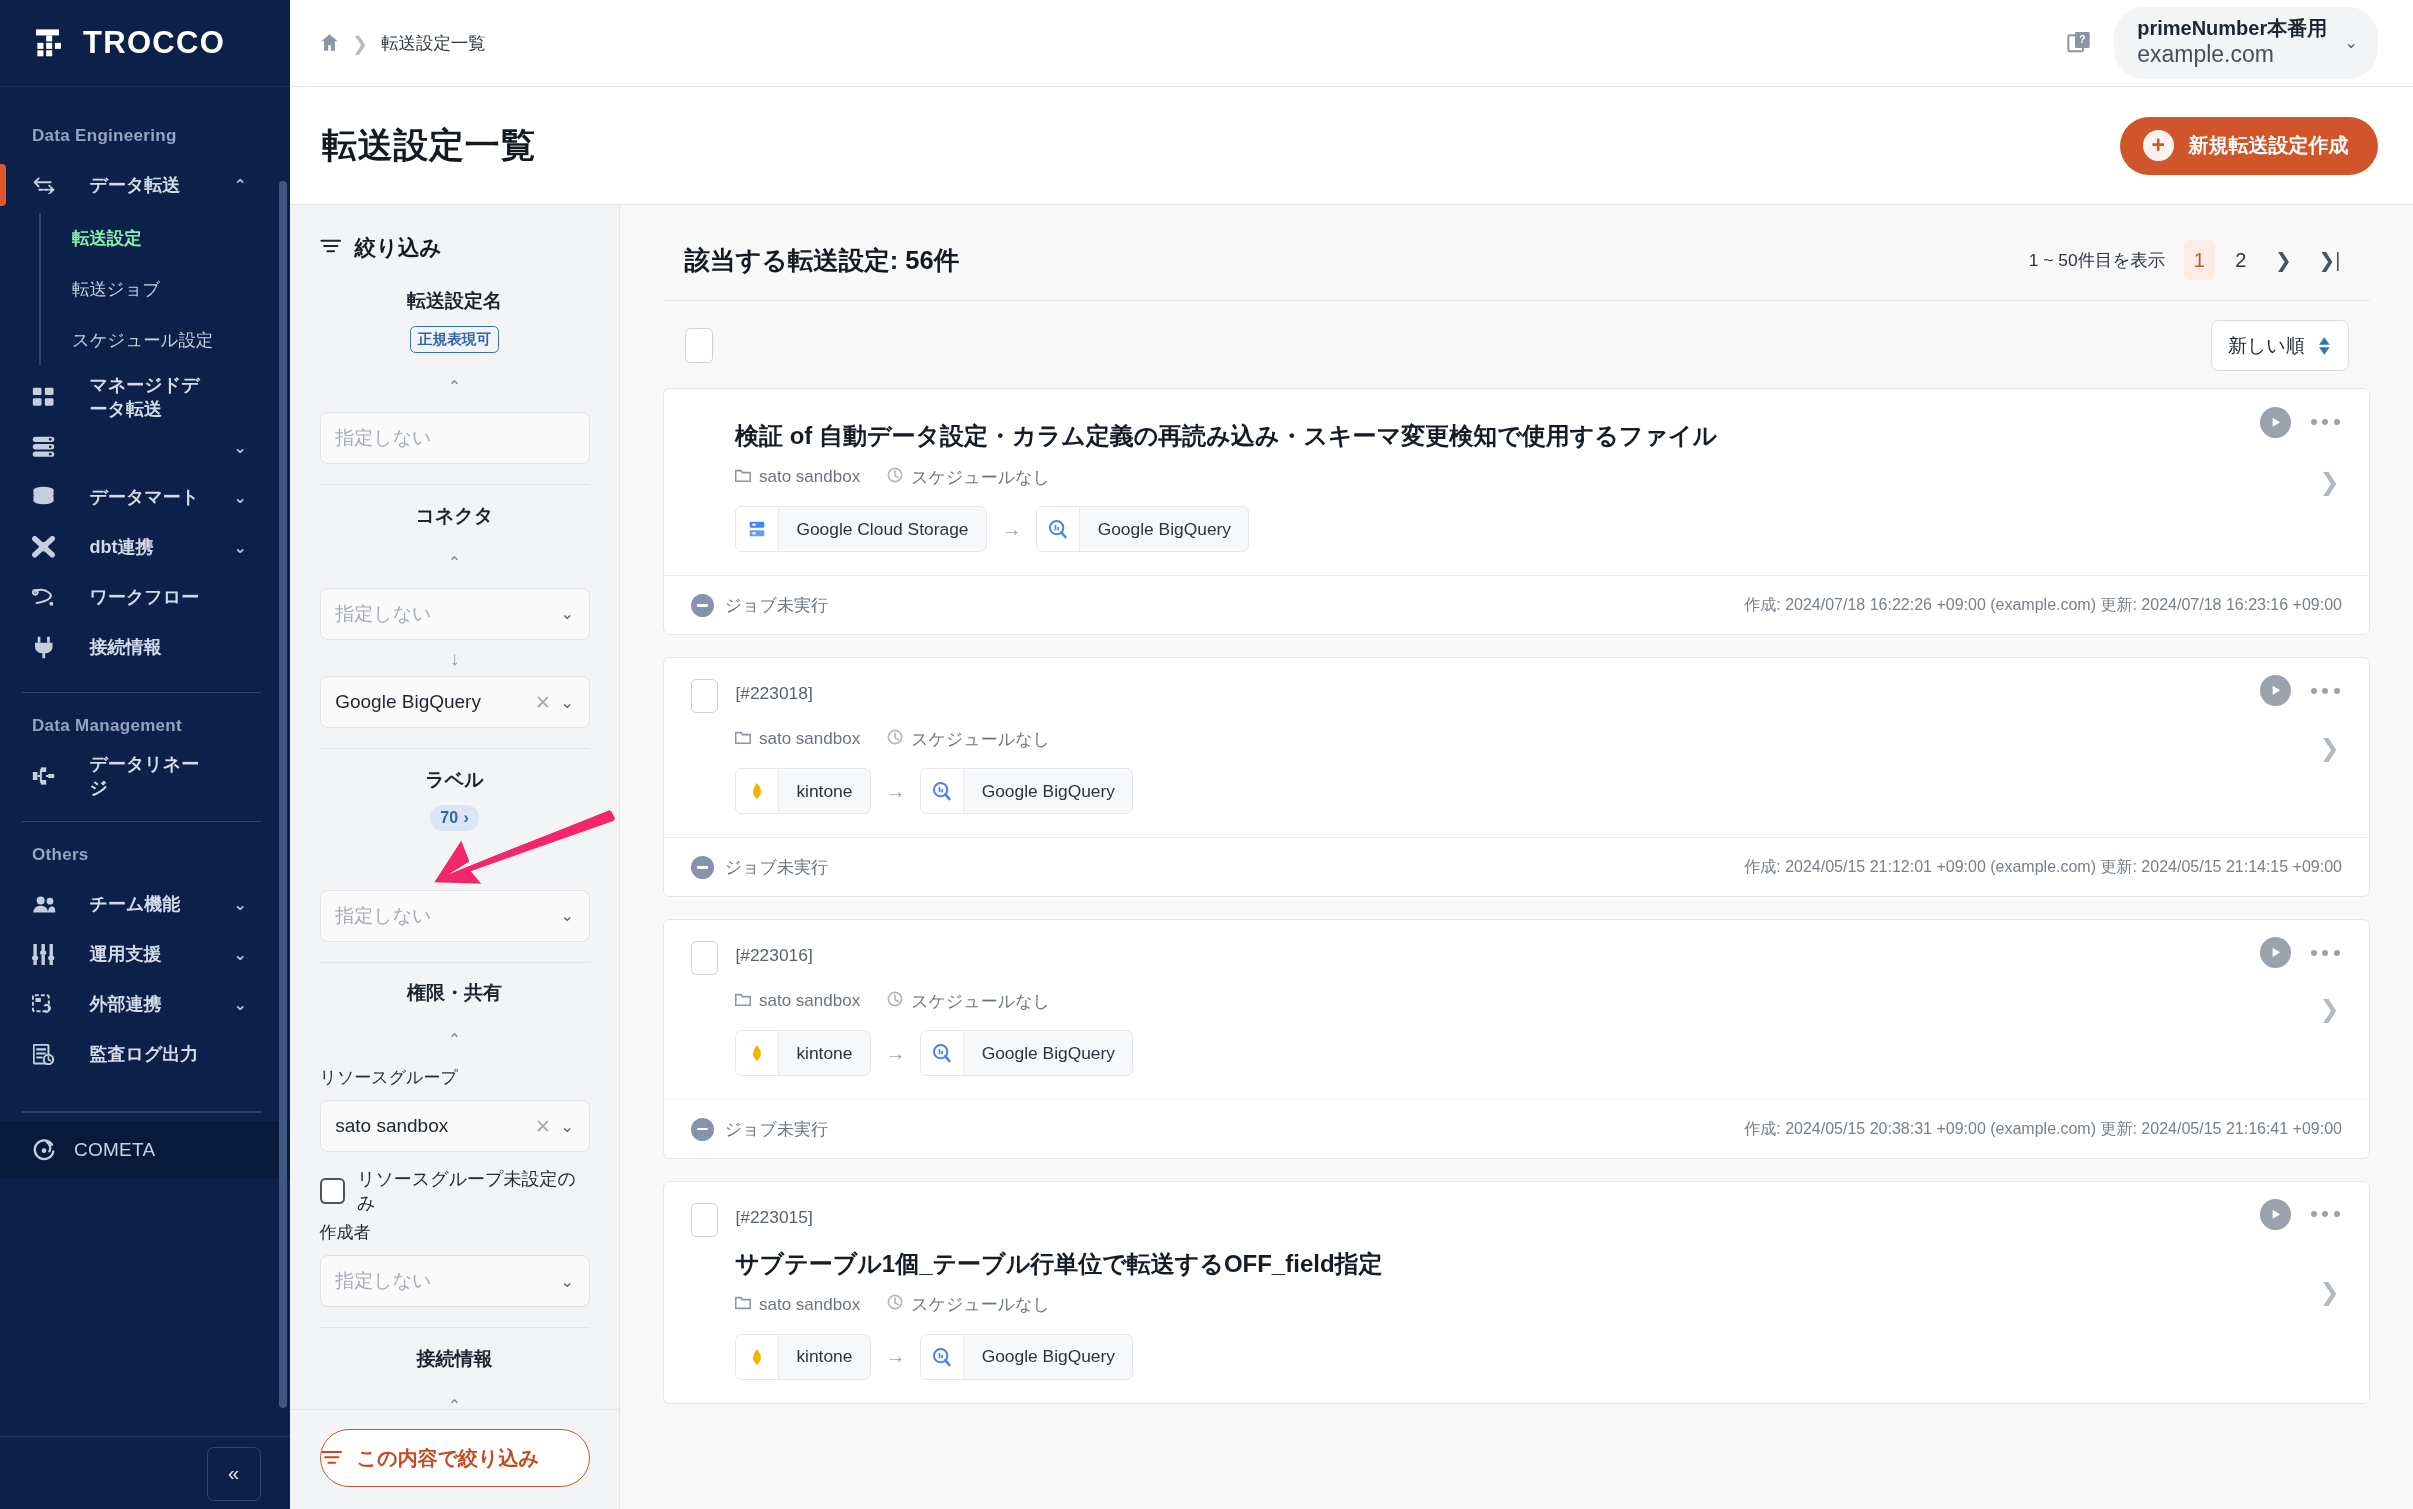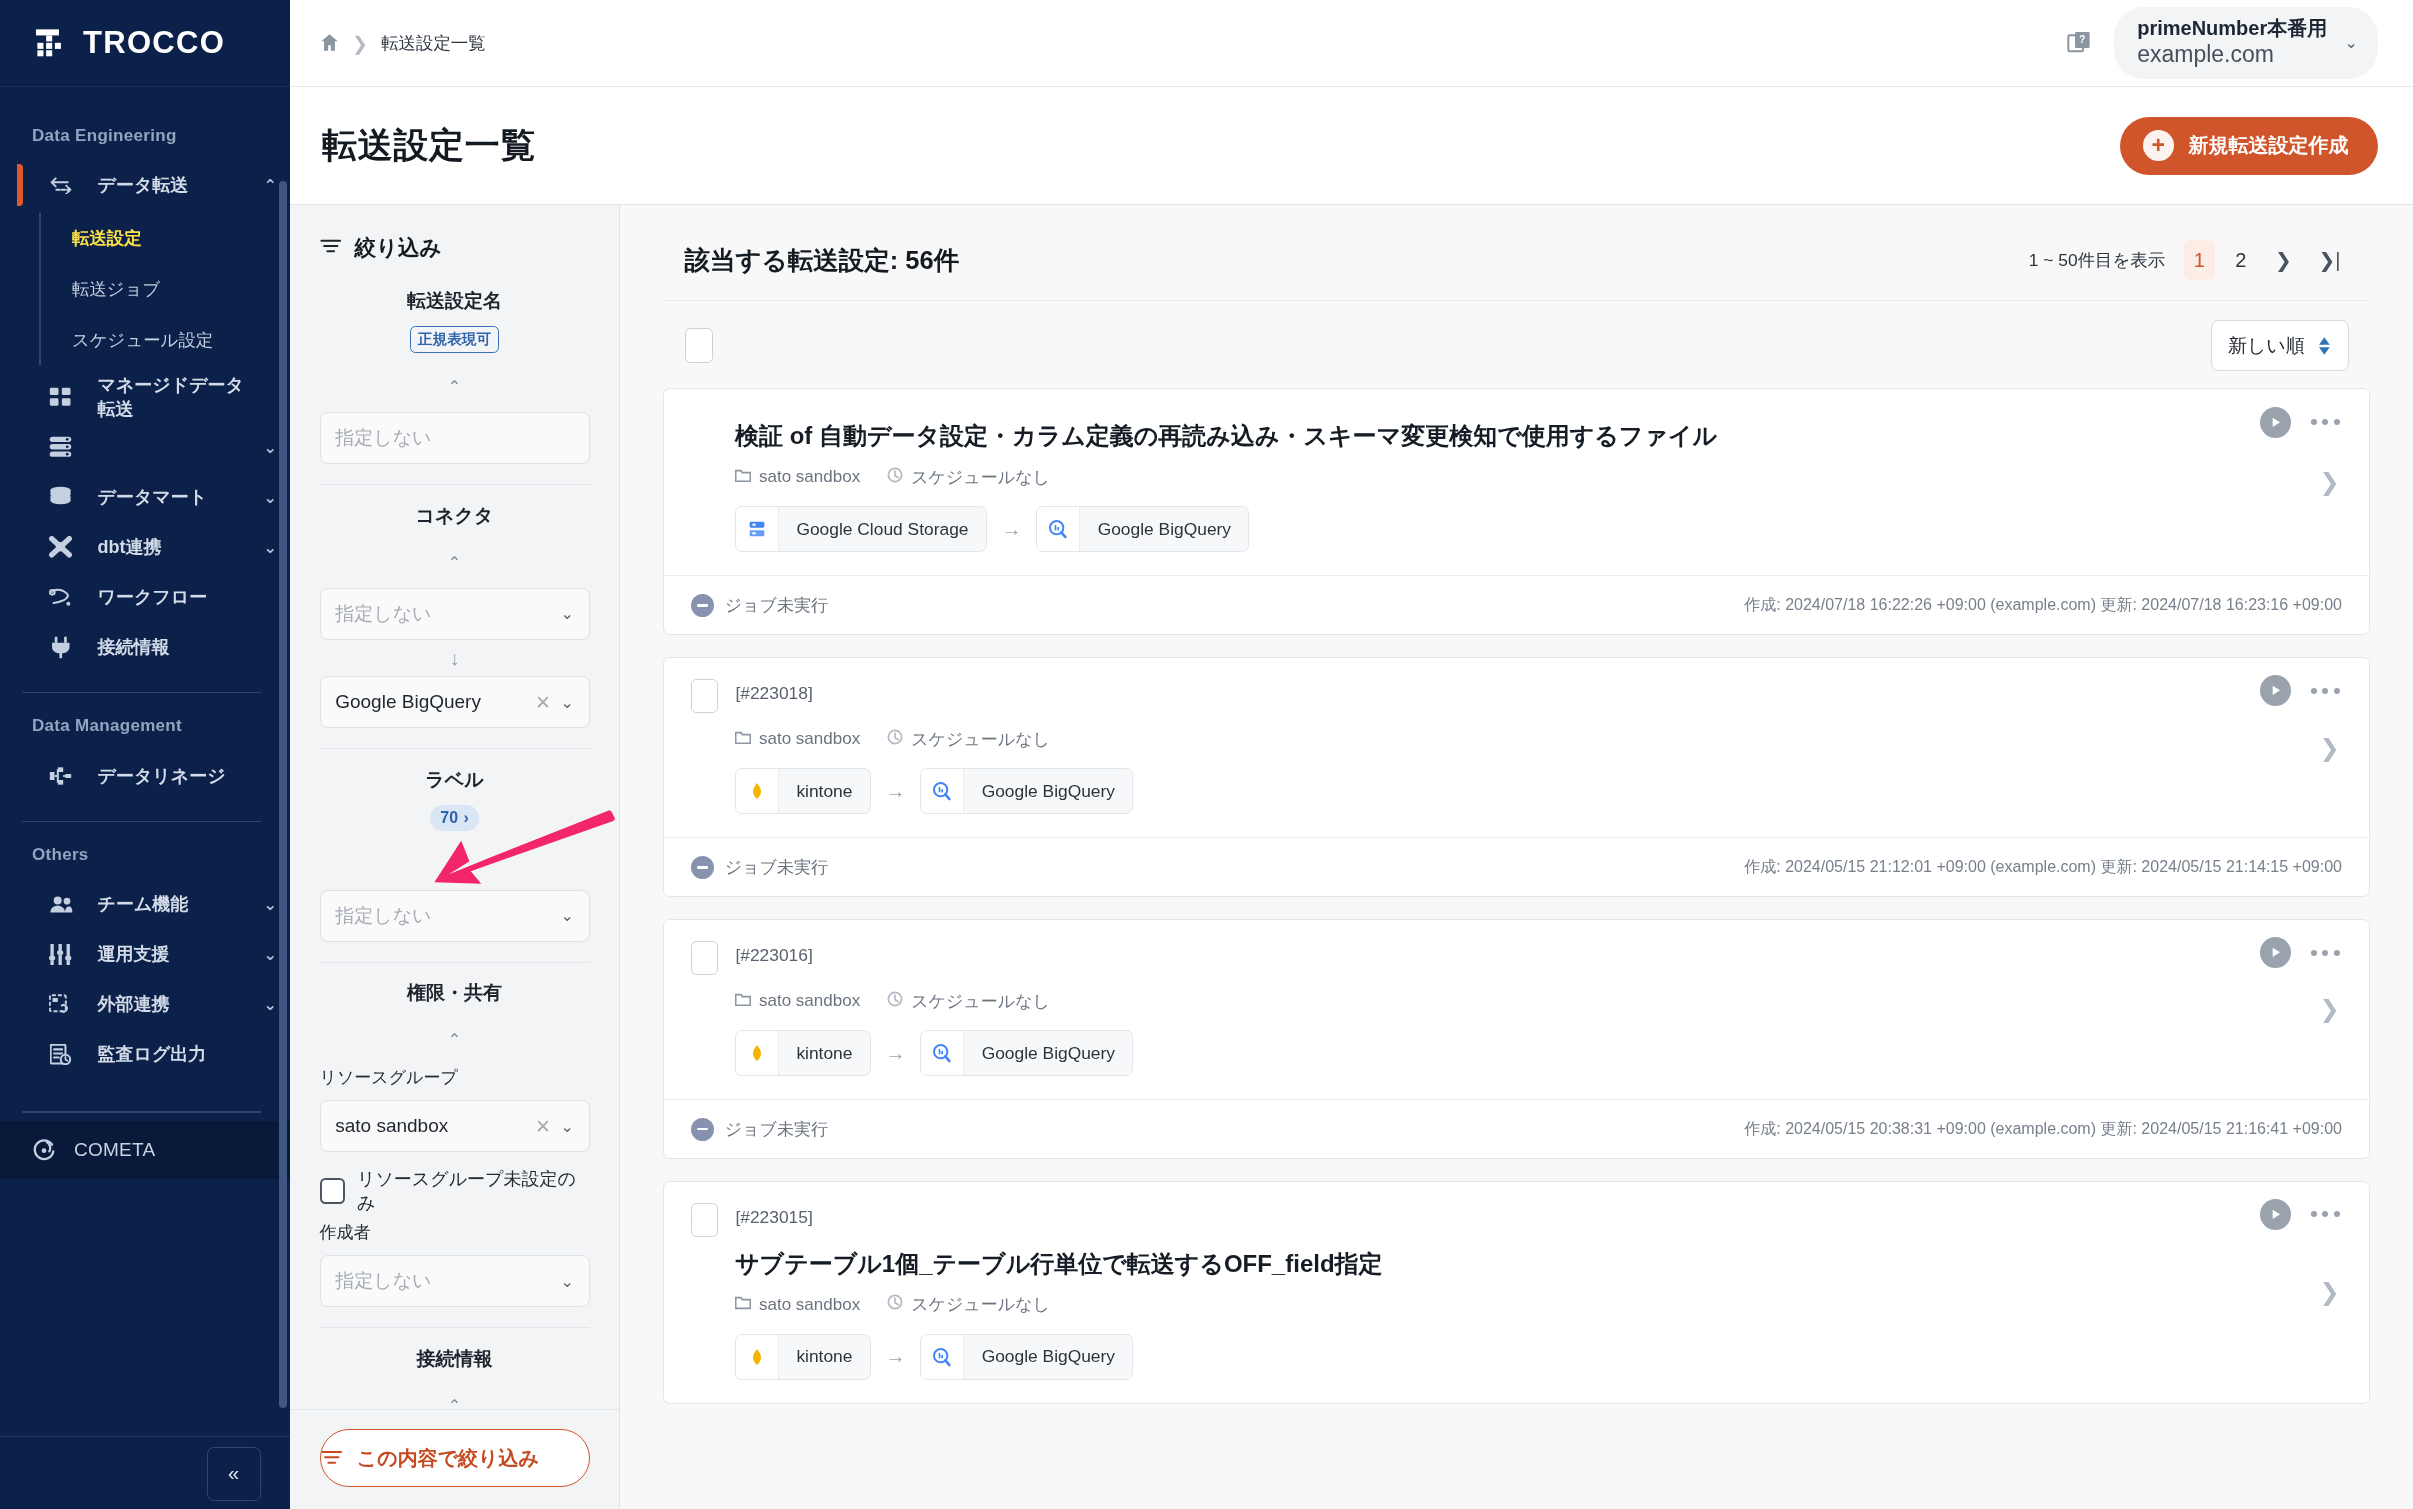--- a/index.html
+++ b/index.html
@@ -29,39 +29,38 @@
   .logo-text { color: #fff; font-size: 31px; font-weight: 700; letter-spacing: 1.3px; }
   .sb-scroll {
     flex: 1; overflow: hidden; position: relative;
     padding-top: 24px;
   }
   .sb-section {
     color: #93a4c0; font-size: 17px; font-weight: 700;
     padding: 14.7px 0 14.7px 32px; letter-spacing: 0.3px;
   }
   .sb-item {
-    display: flex; align-items: center; gap: 24px;
-    height: 50px; padding: 0 13px 0 31px; position: relative;
+    display: flex; align-items: center; gap: 33px;
+    height: 50px; padding: 0 43px 0 31px; position: relative;
     color: #d3dbe8; font-size: 18px; font-weight: 700;
     cursor: pointer;
-    margin-left: 17px;
   }
   .sb-item.active::before {
     content: ""; position: absolute; left: 0; top: 4px; bottom: 4px;
     width: 6px; background: #e0592b; border-radius: 0 4px 4px 0;
   }
   .sb-item .ico { width: 25.5px; height: 25.5px; flex: 0 0 25.5px; display:flex; align-items:center; justify-content:center;}
   .sb-item .lbl { flex: 1; }
   .sb-item .chev { color: #b9c6d9; font-size: 16px; }
   .sb-sub { padding-left: 0; margin: 2.7px 0 6.7px 0; }
   .sb-subwrap { border-left: 2px solid #2b4475; margin-left: 39px; }
   .sb-sub-item {
     color: #c6d1e2; font-size: 17.4px; padding: 13.4px 0 13.4px 31px; cursor: pointer;
   }
-  .sb-sub-item.active { color: #fde047; font-weight: 700; }
+  .sb-sub-item.active { color: #86efac; font-weight: 700; }
   .sb-divider { height: 1.3px; background: #2c4372; margin: 20px 29.5px 8px 21.5px; }
   .sb-cometa {
     display: flex; align-items: center; gap: 17.4px;
     height: 58px; padding-left: 31px;
     color: #c8d2e2; font-size: 19px; letter-spacing: 0.3px;
     background: #09193a;
   }
   .sb-bottom {
     height: 74px; border-top: 1.3px solid #1d3563;
     display: flex; align-items: center; justify-content: flex-end;

